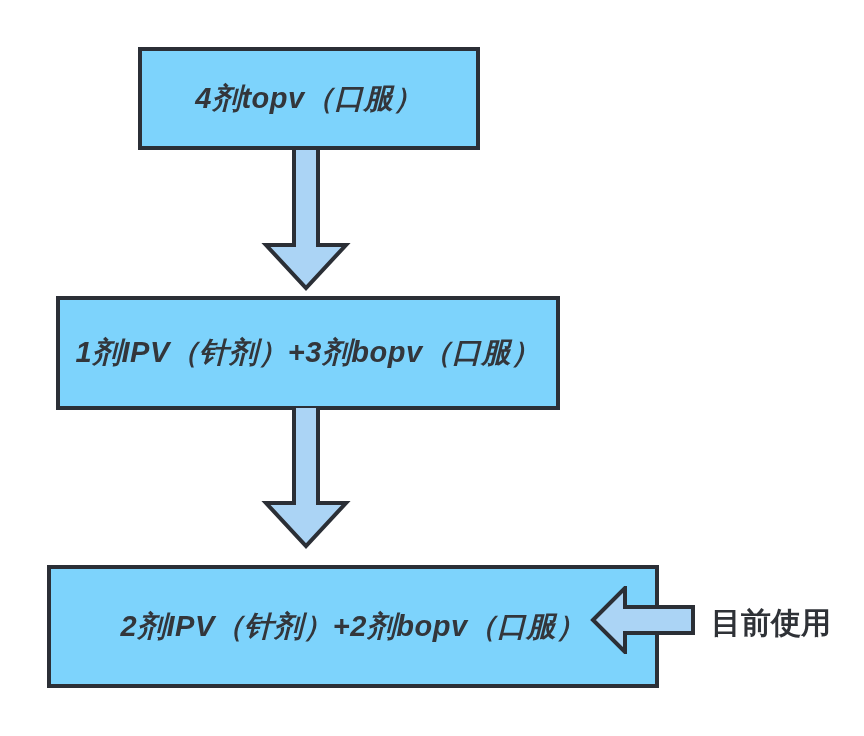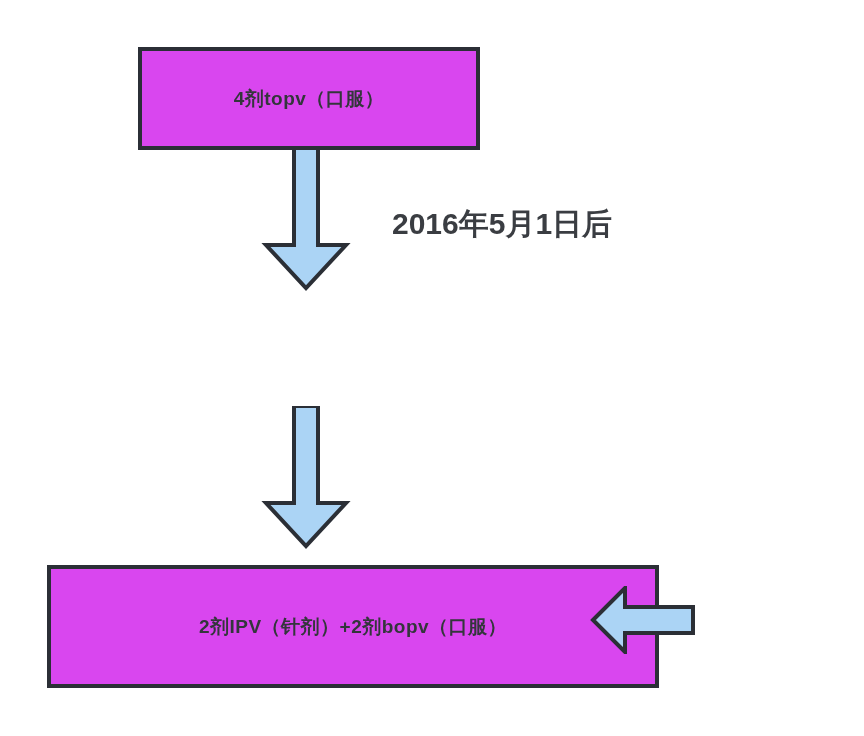--- a/index.html
+++ b/index.html
@@ -7,30 +7,31 @@
     position: relative;
     width: 864px;
     height: 736px;
     background: #ffffff;
     font-family: "Liberation Sans", "DejaVu Sans", sans-serif;
     overflow: hidden;
   }
   .node {
     position: absolute;
     box-sizing: border-box;
-    background: #d946ef;
+    background: #7dd3fc;
     border: 4px solid #2b2f36;
     display: flex;
     align-items: center;
     justify-content: center;
     text-align: center;
     font-weight: bold;
-    font-size: 19px;
+    font-size: 29px;
     color: #33363b;
     letter-spacing: 0.5px;
+    font-style: italic;
   }
   .node-1 { left: 138px; top: 47px;  width: 342px; height: 103px; }
   .node-2 { left: 56px;  top: 296px; width: 504px; height: 114px; }
   .node-3 { left: 47px;  top: 565px; width: 612px; height: 123px; }
   .arrow { position: absolute; }
   .arrow-1 { left: 258px; top: 148px; }
   .arrow-2 { left: 258px; top: 406px; }
   .arrow-left { left: 589px; top: 586px; }
   .arrow polygon { fill: #abd4f5; stroke: #2b2f36; stroke-width: 4; stroke-linejoin: miter; }
   .t-label {
@@ -50,30 +51,33 @@
 <div class="canvas">
 
   <div class="node node-1">
     <span>4剂topv（口服）</span>
   </div>
 
   <svg class="arrow arrow-1" width="96" height="144" viewBox="0 0 96 144">
     <polygon points="36,0 60,0 60,97 88,97 48,140 8,97 36,97"></polygon>
   </svg>
 
-  <div class="t-label t-label-1">2016年5月1日后</div>
 
+  <div class="node node-2">
+    <span>1剂IPV（针剂）+3剂bopv（口服）</span>
+  </div>
 
   <svg class="arrow arrow-2" width="96" height="144" viewBox="0 0 96 144">
     <polygon points="36,0 60,0 60,97 88,97 48,140 8,97 36,97"></polygon>
   </svg>
 
 
   <div class="node node-3">
     <span>2剂IPV（针剂）+2剂bopv（口服）</span>
   </div>
 
   <svg class="arrow arrow-left" width="108" height="68" viewBox="0 0 108 68">
     <polygon points="4,34 36,2 36,21 104,21 104,47 36,47 36,66"></polygon>
   </svg>
 
+  <div class="t-label t-label-3">目前使用</div>
 
 </div>
 
 </body></html>

